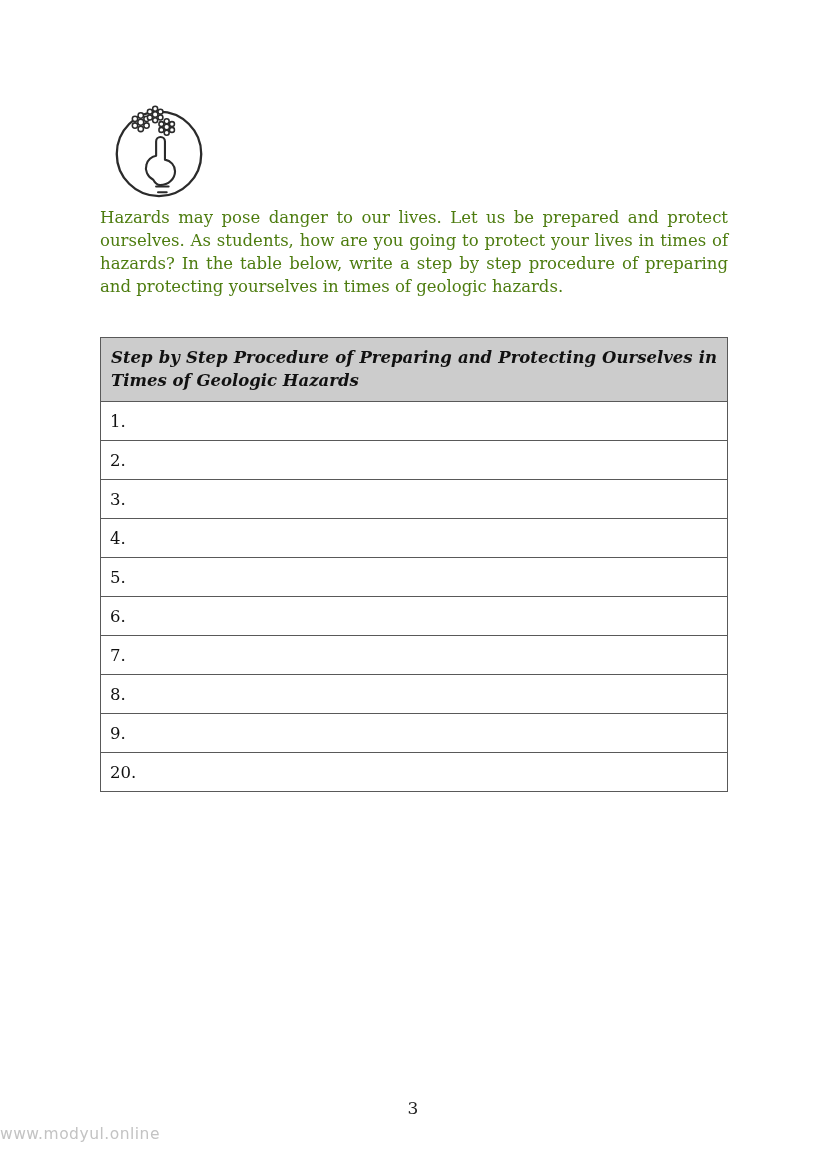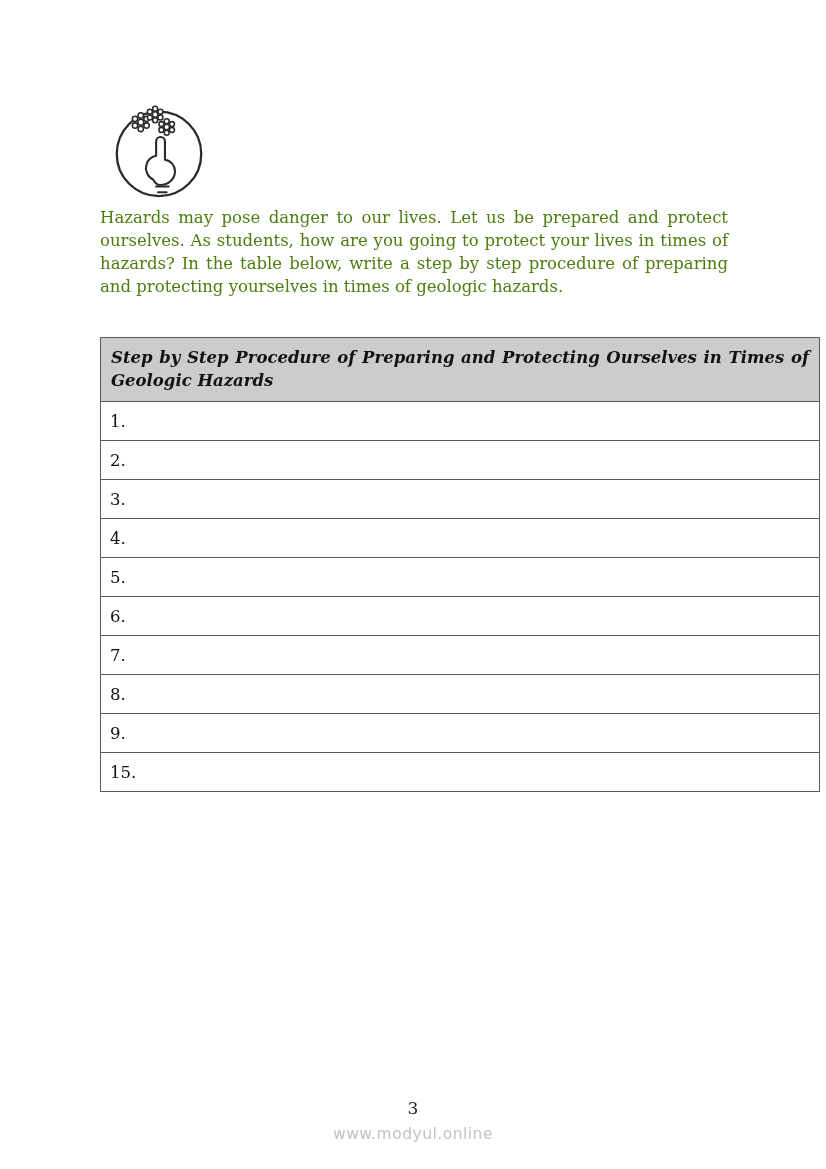--- a/index.html
+++ b/index.html
@@ -40,21 +40,21 @@
     width: 628px;
     font-size: 16.5px;
     line-height: 23px;
     text-align: justify;
     color: #4d7c0f;
   }
   .table-wrap {
     position: absolute;
     left: 100px;
     top: 337px;
-    width: 720px;
+    width: 628px;
   }
   table.procedure {
     width: 100%;
     border-collapse: collapse;
   }
   table.procedure th,
   table.procedure td {
     border: 1px solid #595959;
     font-size: 16.5px;
   }
@@ -81,21 +81,20 @@
     top: 1098px;
     text-align: center;
     font-size: 17px;
     color: #222;
   }
   .watermark {
     position: absolute;
     left: 0;
     right: 0;
     top: 1125px;
-    text-align: center;
     font-size: 15.5px;
     letter-spacing: 0.5px;
     color: #c3c3c3;
     font-family: "DejaVu Sans", "Liberation Sans", sans-serif;
   }
 </style>
 </head>
 <body>
 
 <div class="page">
@@ -171,21 +170,21 @@
         <tr>
             <td>7.</td>
           </tr>
         <tr>
             <td>8.</td>
           </tr>
         <tr>
             <td>9.</td>
           </tr>
         <tr>
-            <td>15.</td>
+            <td>20.</td>
           </tr>
       </tbody>
     </table>
   </div>
 
   <div class="page-number">3</div>
   <div class="watermark">www.modyul.online</div>
 
 </div>
 

